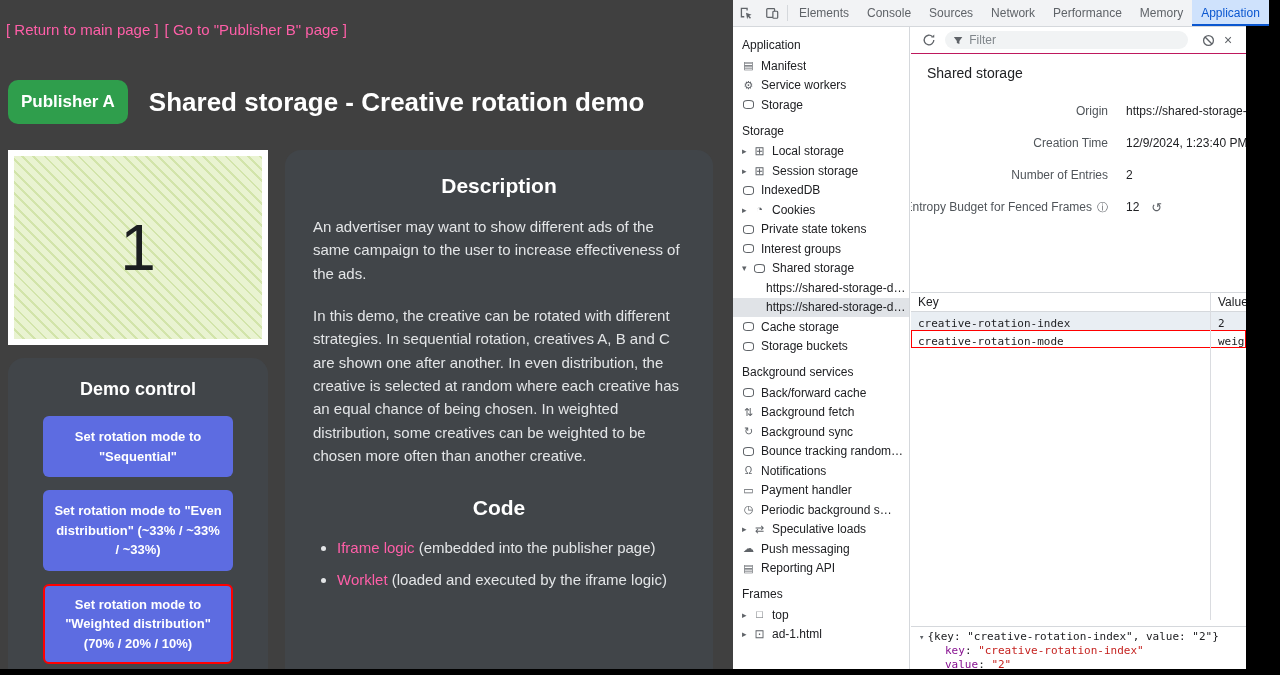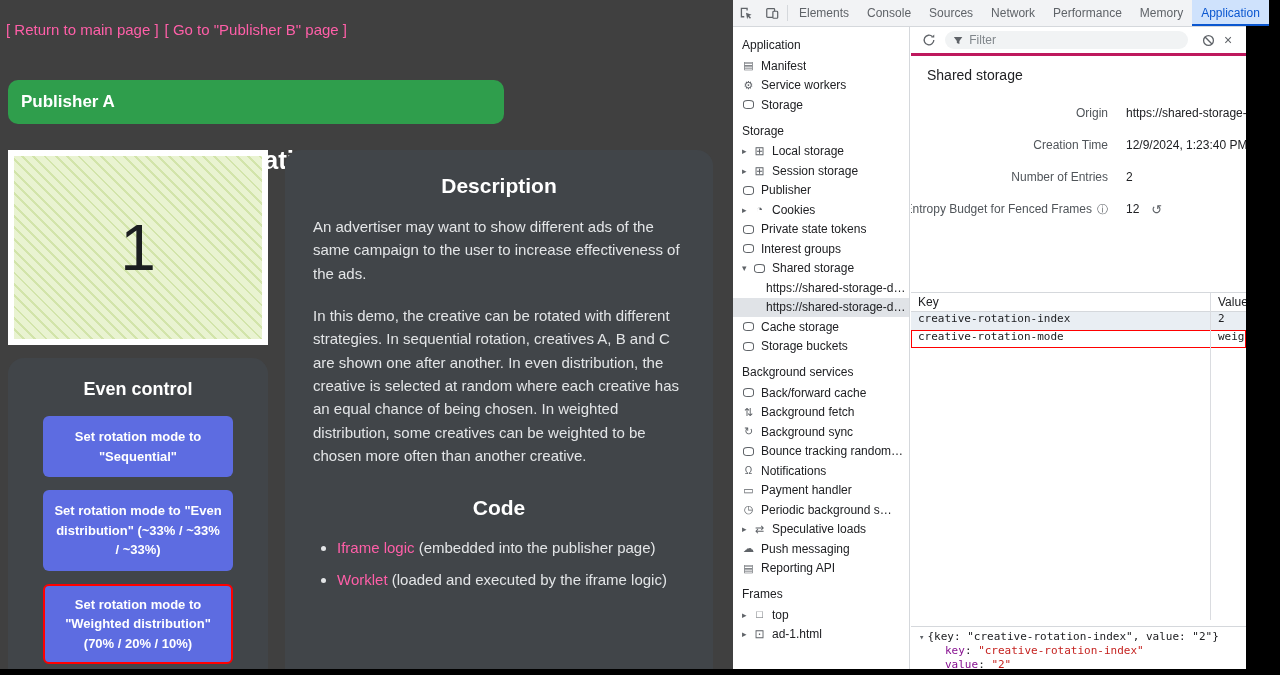--- a/index.html
+++ b/index.html
@@ -3,21 +3,21 @@
 <meta charset="utf-8">
 <style>
   html,body{margin:0;padding:0;background:#000;}
   .stage{position:relative;width:1280px;height:675px;overflow:hidden;background:#000;
          font-family:"Liberation Sans",sans-serif;-webkit-font-smoothing:antialiased;}
 
   
   .page{position:absolute;left:0;top:0;width:733px;height:675px;background:#404040;overflow:hidden;}
   .top-links{position:absolute;left:6px;top:21px;font-size:15px;display:flex;gap:6px;}
   .top-links a{color:#ff5fa8;text-decoration:none;cursor:pointer;white-space:pre;}
-  .page-header{position:absolute;left:8px;top:80px;display:flex;gap:21px;flex-direction:column;}
+  .page-header{position:absolute;left:8px;top:80px;display:flex;align-items:center;gap:21px;}
   .badge{background:#2f9e4c;color:#fff;font-weight:bold;font-size:17px;padding:12px 13px;border-radius:10px;white-space:nowrap;}
   .page-title{font-size:26px;font-weight:bold;color:#fff;margin:0;white-space:nowrap;}
   .columns{position:absolute;left:8px;top:150px;display:flex;gap:17px;}
   .left-col{width:260px;flex:none;}
   .creative{width:260px;height:195px;box-sizing:border-box;background:#fff;padding:6px;}
   .creative-inner{width:100%;height:100%;display:flex;align-items:center;justify-content:center;
       font-size:64px;color:#1b1e20;
       background:repeating-linear-gradient(45deg,#e9f3d1 0 6px,#d2e4aa 6px 8px);}
   .demo-panel{margin-top:13px;width:260px;box-sizing:border-box;background:#414549;border-radius:16px;padding:21px 16px 8px;}
   .demo-title{font-size:18px;font-weight:bold;color:#fff;text-align:center;margin:0 0 16px;}
@@ -64,21 +64,21 @@
   .i-clock::before{content:"◷";}
   .i-swap::before{content:"⇄";}
   .i-cloud::before{content:"☁";}
   .i-frame::before{content:"□";}
   .i-framedoc::before{content:"⊡";font-size:12px;}
   .sb-label{overflow:hidden;text-overflow:ellipsis;color:#202124;}
   .sb-row.url{padding-left:33px;}
   .sb-row.selected{background:#e0e3e7;}
 
   .dt-content{position:absolute;left:178px;top:27px;right:0;bottom:6px;background:#fff;overflow:hidden;}
-  .dt-toolbar{height:26px;display:flex;align-items:center;padding:0 8px;border-bottom:3px solid #be185d;}
+  .dt-toolbar{height:26px;display:flex;align-items:center;padding:0 8px;border-bottom:1px solid #be185d;}
   .tb-btn{display:flex;align-items:center;justify-content:center;width:20px;height:20px;flex:none;
           color:#5f6368;cursor:pointer;font-size:14px;}
   .filterbox{flex:1;height:18px;background:#f1f3f4;border-radius:9px;display:flex;align-items:center;
              padding:0 8px;margin:0 10px 0 6px;}
   .filter-input{border:none;background:transparent;outline:none;font-size:12px;color:#202124;
              width:100%;padding:0;margin-left:6px;font-family:inherit;}
   .filter-input::placeholder{color:#80868b;}
   .panel-title{margin:11px 0 0 16px;font-size:14px;color:#202124;}
   .meta{margin-top:14px;}
   .meta-row{display:flex;align-items:center;height:32px;}
@@ -89,21 +89,21 @@
   .m-value{margin-left:18px;color:#202124;white-space:nowrap;overflow:hidden;}
   .m-reset{margin-left:12px;font-size:13px;color:#5f6368;cursor:pointer;}
   .m-reset:empty{display:none;}
 
   .grid{position:absolute;left:0;right:0;top:265px;bottom:49px;border-top:1px solid #d5d8dc;overflow:hidden;}
   .grid-vline{position:absolute;left:299px;top:0;bottom:0;width:1px;background:#dadce0;}
   .grid-head{display:flex;height:18px;align-items:center;border-bottom:1px solid #d5d8dc;background:#fff;}
   .grid-head .c-key,.grid-head .c-val{font-family:"Liberation Sans",sans-serif;font-size:12px;color:#202124;}
   .c-key{width:299px;flex:none;box-sizing:border-box;padding:0 7px;overflow:hidden;white-space:nowrap;}
   .c-val{flex:1;box-sizing:border-box;padding:0 8px;overflow:hidden;white-space:nowrap;}
-  .grid-row{display:flex;height:18px;align-items:flex-start;font-family:"DejaVu Sans Mono",monospace;font-size:11px;cursor:pointer;}
+  .grid-row{display:flex;height:18px;align-items:flex-end;font-family:"DejaVu Sans Mono",monospace;font-size:11px;cursor:pointer;}
   .grid-row.shaded{background:#e9eef3;}
   .grid-row.flagged{outline:1px solid #ff0000;outline-offset:-1px;}
 
   .preview{position:absolute;left:0;right:0;bottom:0;height:43px;border-top:1px solid #d5d8dc;background:#fff;
            font-family:"DejaVu Sans Mono",monospace;font-size:11px;line-height:14px;padding:3px 8px;
            box-sizing:border-box;overflow:hidden;color:#202124;}
   .pv-caret{color:#5f6368;font-size:9px;cursor:pointer;margin-right:3px;}
   .pv-row{padding-left:26px;}
   .pv-name{color:#881391;}
   .pv-name::after{content:": ";color:#202124;}
@@ -129,21 +129,21 @@
       <span class="badge">Publisher A</span>
       <h1 class="page-title">Shared storage - Creative rotation demo</h1>
     </div>
 
     <div class="columns">
       <div class="left-col">
         <div class="creative">
           <div class="creative-inner">1</div>
         </div>
         <div class="demo-panel">
-          <div class="demo-title">Even control</div>
+          <div class="demo-title">Demo control</div>
           <div>
 
               <button class="btn">Set rotation mode to "Sequential"</button>
 
               <button class="btn">Set rotation mode to "Even distribution" (~33% / ~33% / ~33%)</button>
 
               <button class="btn flagged">Set rotation mode to "Weighted distribution" (70% / 20% / 10%)</button>
             </div>
         </div>
       </div>
@@ -235,21 +235,21 @@
 
         <div class="sb-row item">
           <span class="sb-arrow">▸</span>
           <span class="icn i-table"></span>
           <span class="sb-label">Session storage</span>
         </div>
 
         <div class="sb-row item">
 
           <span class="icn i-database"></span>
-          <span class="sb-label">Publisher</span>
+          <span class="sb-label">IndexedDB</span>
         </div>
 
         <div class="sb-row item">
           <span class="sb-arrow">▸</span>
           <span class="icn i-cookie"></span>
           <span class="sb-label">Cookies</span>
         </div>
 
         <div class="sb-row item">
 

